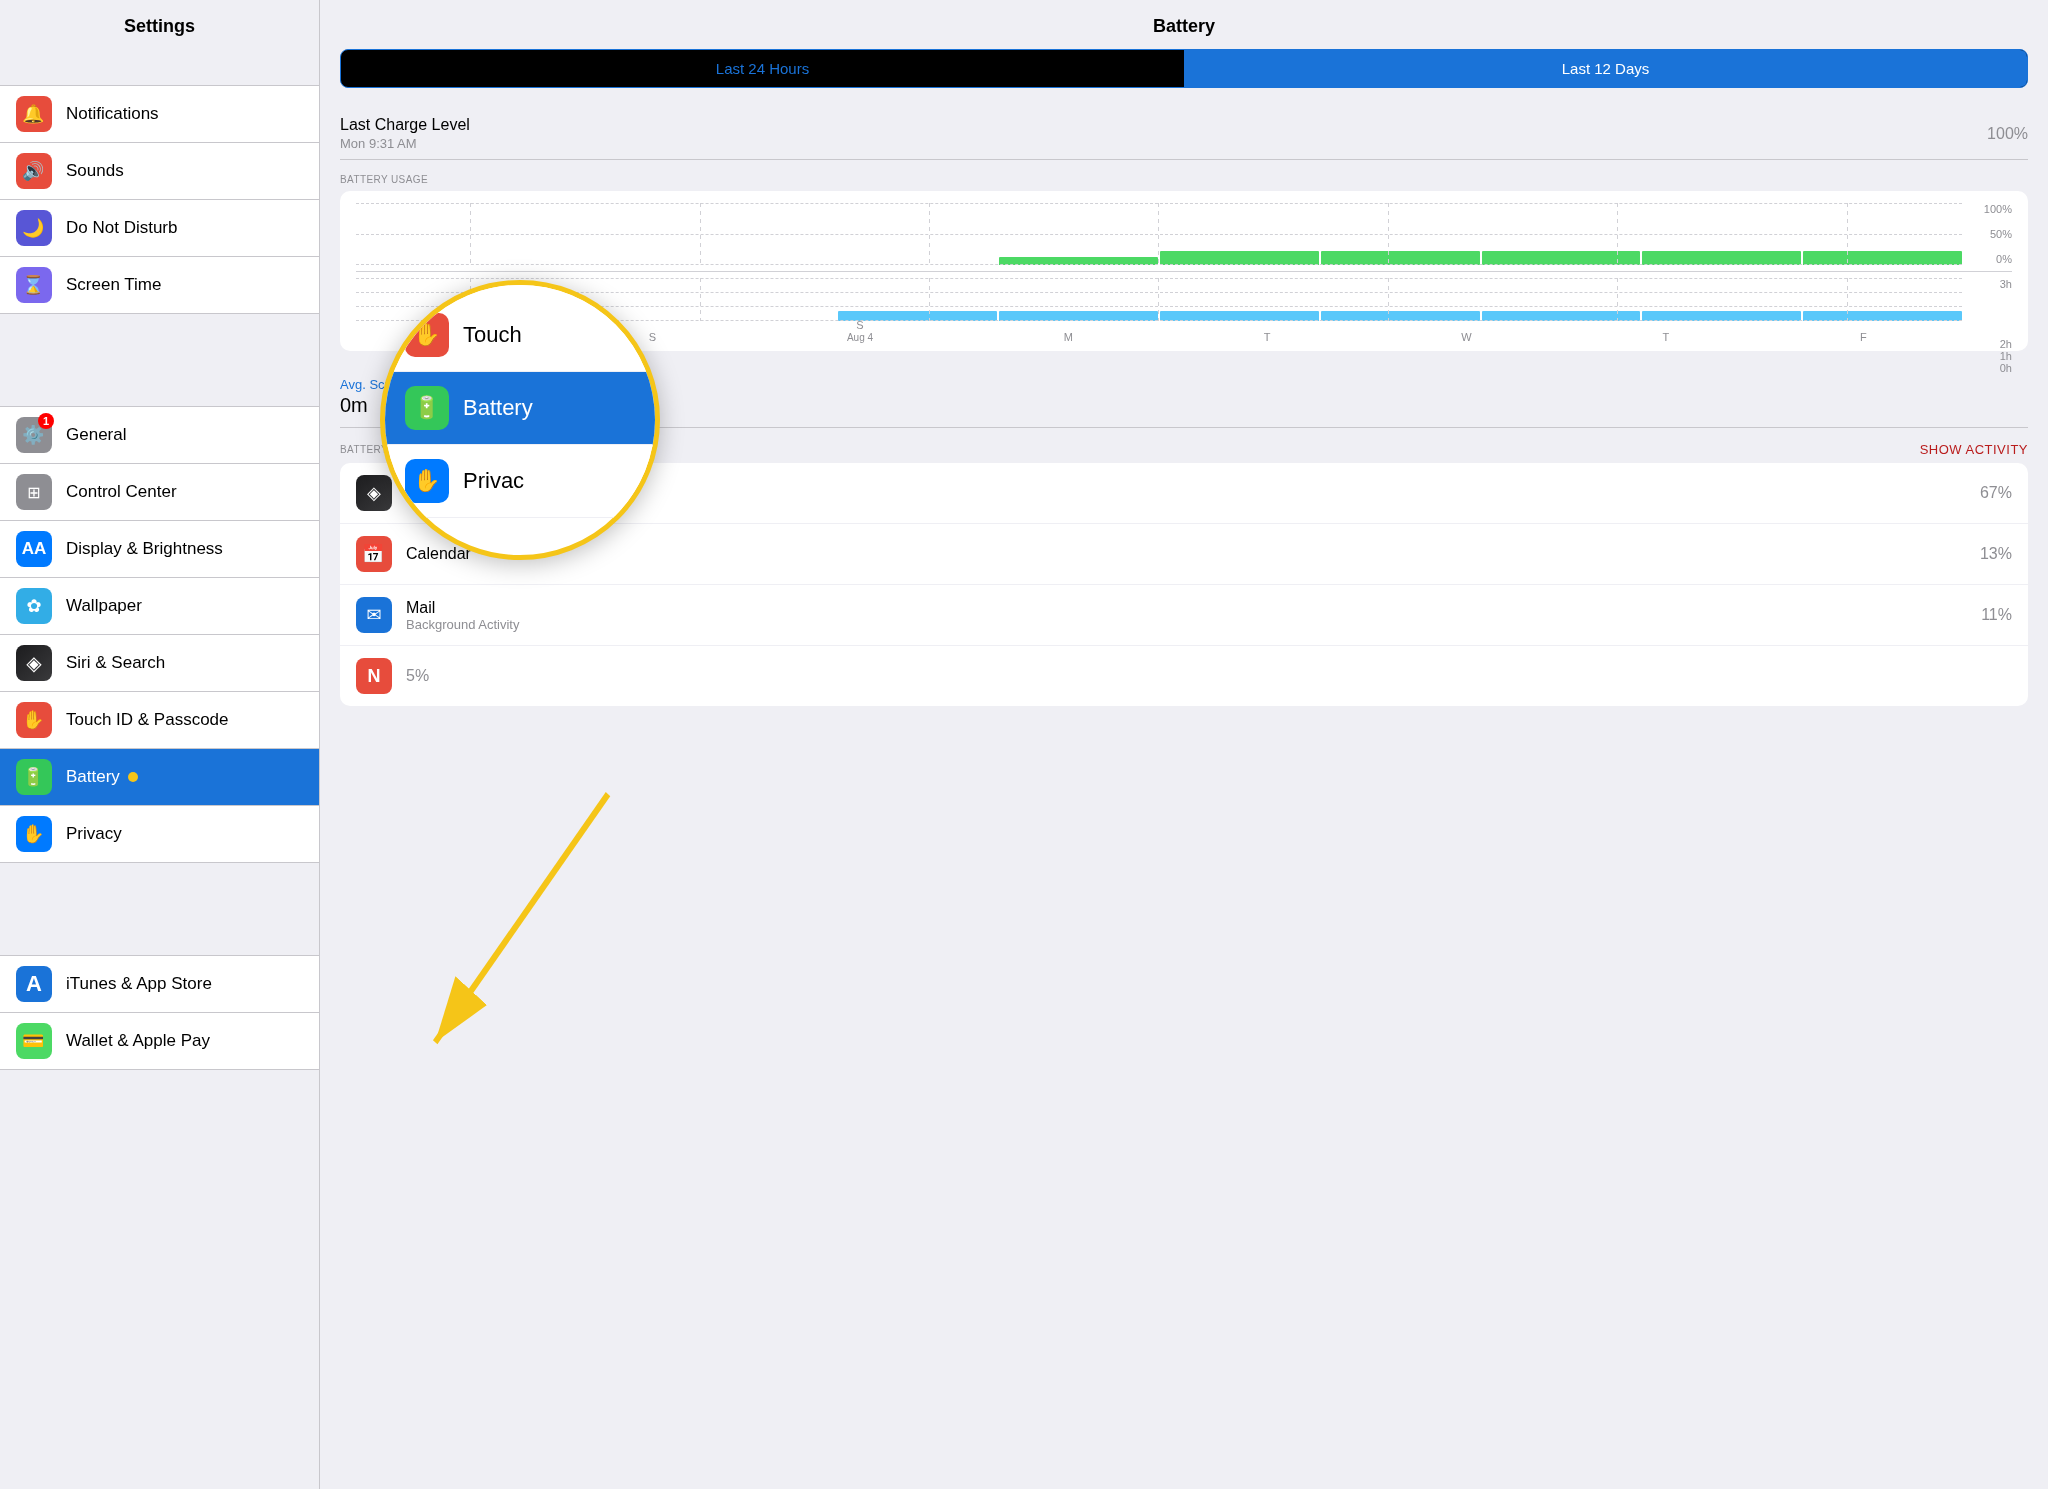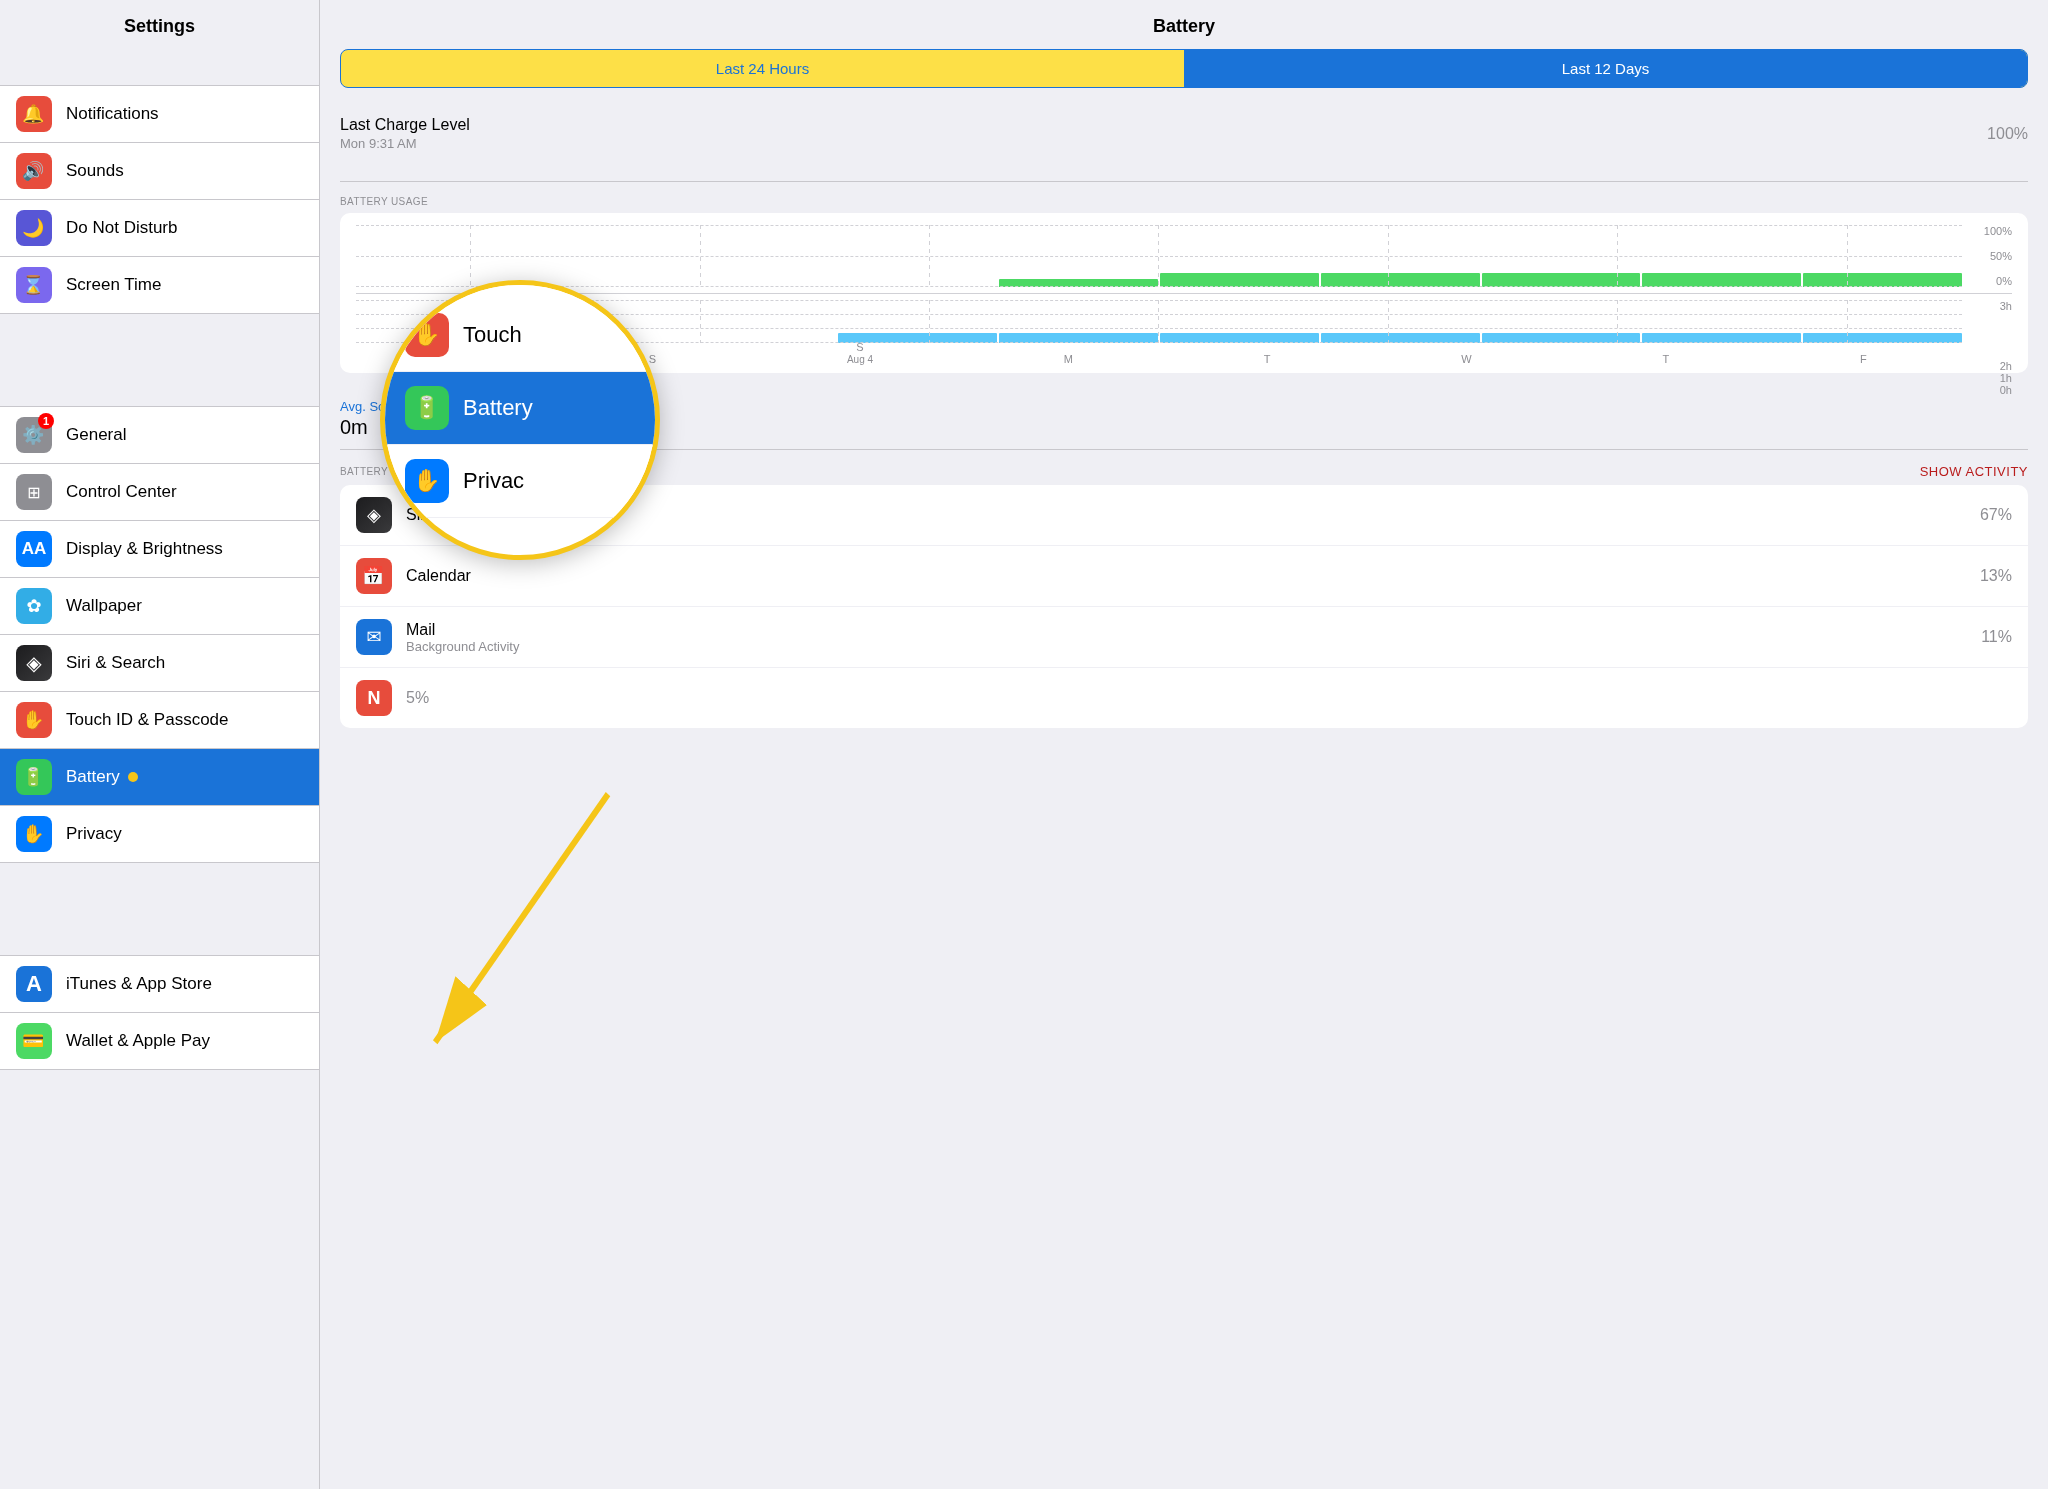--- a/index.html
+++ b/index.html
@@ -113,21 +113,21 @@
       padding: 0 20px 20px;
     }
 
     
     .segmented-control {
       display: flex;
       border: 1.5px solid #1a73d8;
       border-radius: 8px;
       overflow: hidden;
       margin-bottom: 18px;
-      background: #fde047;
+      background: #000000;
     }
 
     .seg-btn {
       flex: 1;
       padding: 10px 0;
       text-align: center;
       font-size: 15px;
       cursor: pointer;
       color: #1a73d8;
       background: transparent;
@@ -138,21 +138,21 @@
       background: #1a73d8;
       color: #fff;
       font-weight: 500;
     }
 
     
     .charge-level-row {
       display: flex;
       justify-content: space-between;
       align-items: flex-start;
-      padding: 10px 0 30px;
+      padding: 10px 0 8px;
       border-bottom: 1px solid #c8c7cc;
       background: transparent;
     }
     .charge-level-title {
       font-size: 16px;
       font-weight: 500;
       color: #000;
     }
     .charge-level-time {
       font-size: 13px;

